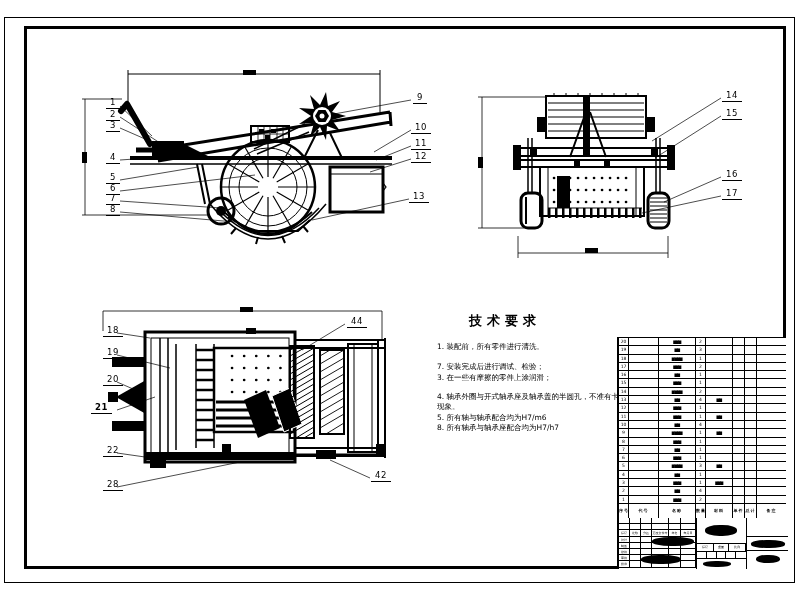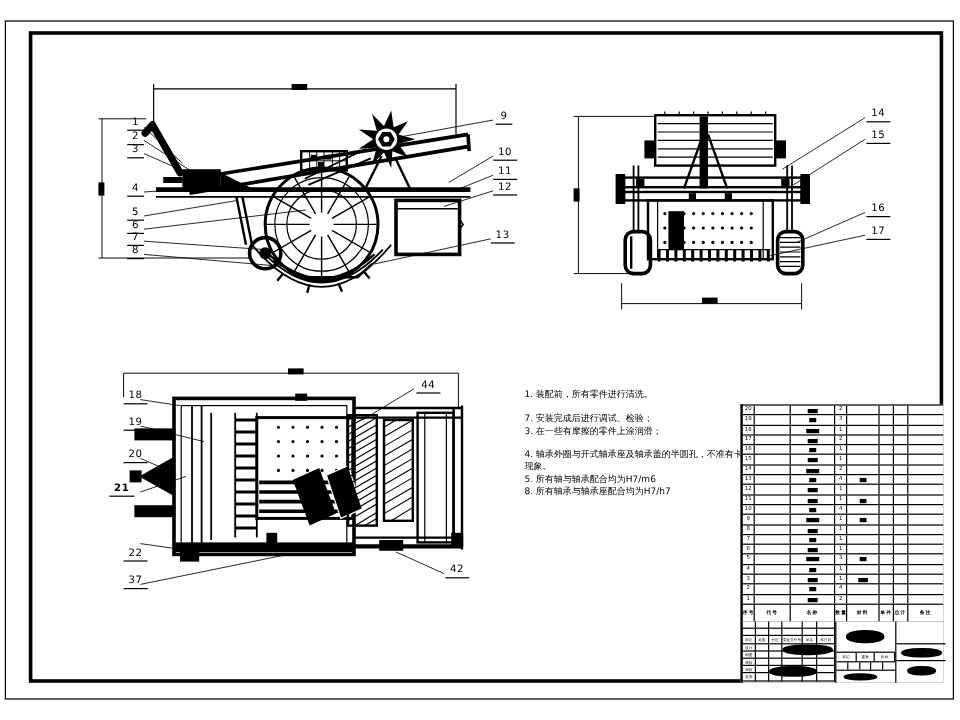--- a/index.html
+++ b/index.html
@@ -242,27 +242,28 @@
       <span class="callout" style="left: 411px; top: 152px;">12</span>
       <span class="callout" style="left: 409px; top: 192px;">13</span>
       <span class="callout" style="left: 722px; top: 91px;">14</span>
       <span class="callout" style="left: 722px; top: 109px;">15</span>
       <span class="callout" style="left: 722px; top: 170px;">16</span>
       <span class="callout" style="left: 722px; top: 189px;">17</span>
       <span class="callout" style="left: 103px; top: 326px;">18</span>
       <span class="callout" style="left: 103px; top: 348px;">19</span>
       <span class="callout" style="left: 103px; top: 375px;">20</span>
       <span class="callout" style="left: 91px; top: 403px; font-weight: bold;">21</span>
-      <span class="callout" style="left: 103px; top: 457px;">22</span>
-      <span class="callout" style="left: 103px; top: 480px;">37</span>
+      <span class="callout" style="left: 103px; top: 446px;">22</span>
+      <span class="callout" style="left: 103px; top: 480px;">28</span>
       <span class="callout" style="left: 347px; top: 317px;">44</span>
       <span class="callout" style="left: 371px; top: 471px;">42</span>
     </div>
 
   <div class="tech">
+    <div class="tech-title">技术要求</div>
     <div id="tech-items">
         <div class="tech-item t1">1. 装配前，所有零件进行清洗。</div>
         <div class="tech-item t2">7. 安装完成后进行调试、检验；</div>
         <div class="tech-item t3">3. 在一些有摩擦的零件上涂润滑；</div>
         <div class="tech-item t4">4. 轴承外圈与开式轴承座及轴承盖的半圆孔，不准有卡住现象。</div>
         <div class="tech-item t5">5. 所有轴与轴承配合均为H7/m6</div>
         <div class="tech-item t6">8. 所有轴承与轴承座配合均为H7/h7</div>
       </div>
   </div>
 

